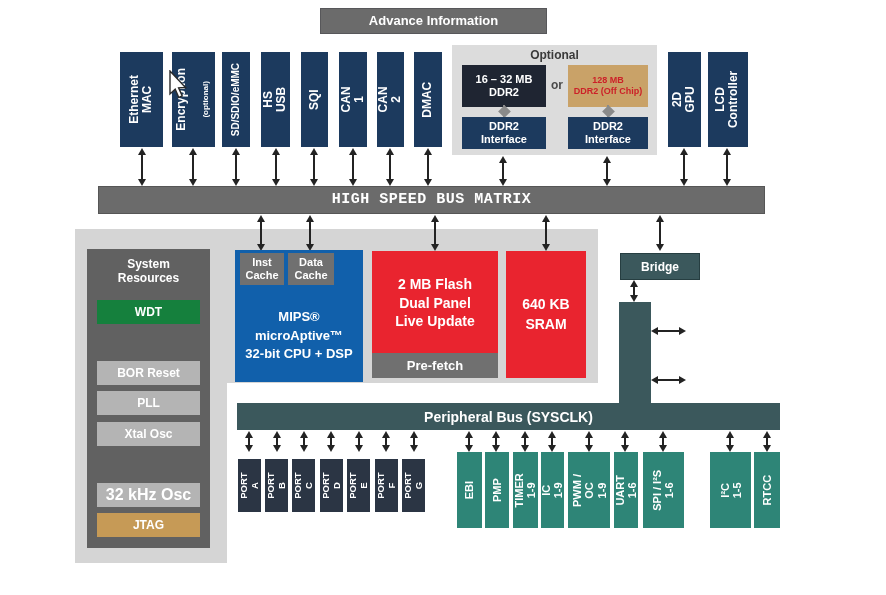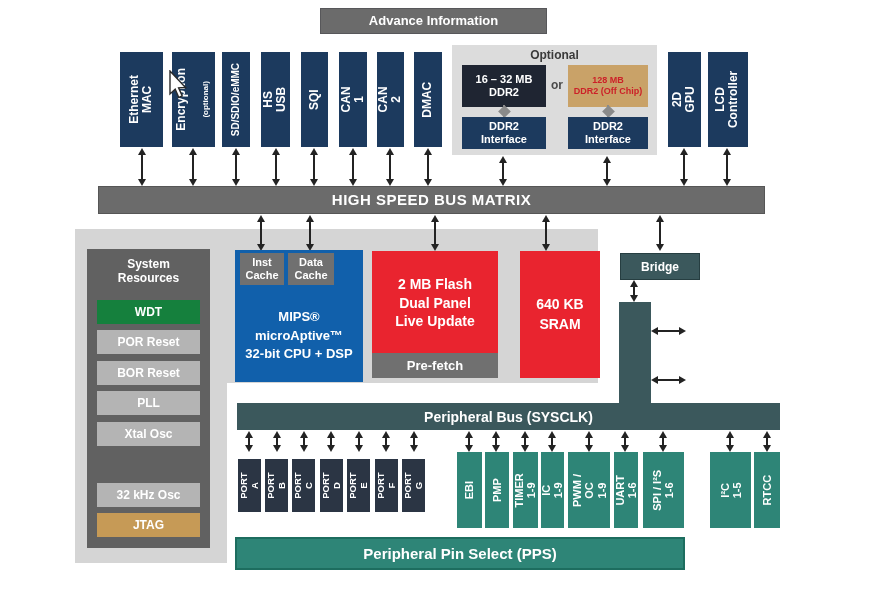--- a/index.html
+++ b/index.html
@@ -111,49 +111,46 @@
   <i class="va" style="left:275px;top:155px;height:24px;"></i>
   <i class="va" style="left:313px;top:155px;height:24px;"></i>
   <i class="va" style="left:352px;top:155px;height:24px;"></i>
   <i class="va" style="left:389px;top:155px;height:24px;"></i>
   <i class="va" style="left:427px;top:155px;height:24px;"></i>
   <i class="va" style="left:502px;top:163px;height:16px;"></i>
   <i class="va" style="left:606px;top:163px;height:16px;"></i>
   <i class="va" style="left:683px;top:155px;height:24px;"></i>
   <i class="va" style="left:726px;top:155px;height:24px;"></i>
 
-  <div class="blk" style="left:98px;top:186px;width:667px;height:28px;background:#6b6b6b;border:1px solid #565656;font-size:15px;letter-spacing:0.5px;">
+  <div class="blk" style="left:98px;top:186px;width:667px;height:28px;background:#6b6b6b;border:1px solid #565656;font-size:15px;letter-spacing:0.5px;font-family:Liberation Mono, monospace;">
     <span class="lbl">HIGH SPEED BUS MATRIX</span>
   </div>
 
   <i class="va" style="left:260px;top:222px;height:22px;"></i>
   <i class="va" style="left:309px;top:222px;height:22px;"></i>
   <i class="va" style="left:434px;top:222px;height:22px;"></i>
   <i class="va" style="left:545px;top:222px;height:22px;"></i>
   <i class="va" style="left:659px;top:222px;height:22px;"></i>
 
   <div class="abs" style="left:87px;top:249px;width:123px;height:299px;background:#616161;"></div>
   <div class="abs lbl" style="left:87px;top:257px;width:123px;text-align:center;color:#fff;font-weight:bold;font-size:12px;">System
 Resources</div>
   <div class="blk" style="left:97px;top:300px;width:103px;height:24px;background:#15803d;font-size:12px;">
     <span>WDT</span>
   </div>
-  <div class="blk" style="left:97px;top:330px;width:103px;height:24px;background:#b4b4b4;font-size:12px;">
-    <span>POR Reset</span>
-  </div>
   <div class="blk" style="left:97px;top:361px;width:103px;height:24px;background:#b4b4b4;font-size:12px;">
     <span>BOR Reset</span>
   </div>
   <div class="blk" style="left:97px;top:391px;width:103px;height:24px;background:#b4b4b4;font-size:12px;">
     <span>PLL</span>
   </div>
   <div class="blk" style="left:97px;top:422px;width:103px;height:24px;background:#b4b4b4;font-size:12px;">
     <span>Xtal Osc</span>
   </div>
-  <div class="blk" style="left:97px;top:483px;width:103px;height:24px;background:#b4b4b4;font-size:12px;">
+  <div class="blk" style="left:97px;top:483px;width:103px;height:24px;background:#b4b4b4;font-size:16px;">
     <span>32 kHz Osc</span>
   </div>
   <div class="blk" style="left:97px;top:513px;width:103px;height:24px;background:#c69a56;font-size:12px;">
     <span>JTAG</span>
   </div>
 
   <div class="abs blue" style="left:235px;top:250px;width:128px;height:132px;"></div>
   <div class="blk grayblk" style="left:240px;top:253px;width:44px;height:32px;font-size:11px;">
     <span class="lbl">Inst
 Cache</span>
@@ -171,21 +168,21 @@
   <div class="abs red" style="left:372px;top:251px;width:126px;height:127px;"></div>
   <div class="blk" style="left:372px;top:253px;width:126px;height:100px;font-size:14px;">
     <span class="lbl" style="line-height:1.35;">2 MB Flash
 Dual Panel
 Live Update</span>
   </div>
   <div class="blk grayblk" style="left:372px;top:353px;width:126px;height:25px;font-size:13px;">
     <span>Pre-fetch</span>
   </div>
 
-  <div class="blk red" style="left:506px;top:251px;width:80px;height:127px;font-size:14px;margin-left:14px;">
+  <div class="blk red" style="left:506px;top:251px;width:80px;height:127px;font-size:14px;">
     <span class="lbl" style="line-height:1.4;">640 KB
 SRAM</span>
   </div>
 
   <div class="blk tealdark" style="left:620px;top:253px;width:80px;height:27px;border:1px solid #263e41;font-size:12px;">
     <span>Bridge</span>
   </div>
   <i class="va" style="left:633px;top:287px;height:8px;"></i>
   <div class="abs tealdark" style="left:619px;top:302px;width:32px;height:106px;"></div>
   <i class="ha" style="left:658px;top:330px;width:21px;"></i>
@@ -258,21 +255,18 @@
 1-6</span>
   </div>
   <div class="blk tealg" style="left:710px;top:452px;width:41px;height:76px;font-size:11px;">
     <span class="vtext">I²C
 1-5</span>
   </div>
   <div class="blk tealg" style="left:754px;top:452px;width:26px;height:76px;font-size:11px;">
     <span class="vtext">RTCC</span>
   </div>
 
-  <div class="blk" style="left:235px;top:537px;width:450px;height:33px;background:#2e8577;border:2px solid #1d6d5f;font-size:15px;">
-    <span>Peripheral Pin Select (PPS)</span>
-  </div>
 
   <svg class="abs" style="left:168px;top:70px;" width="22" height="30" viewBox="0 0 22 30">
     <polygon points="2,1 2,24 7.2,19.2 10.8,27.5 14.2,25.9 10.6,17.8 17.5,17.5" fill="#ffffff" stroke="#2a2a2a" stroke-width="1.4"></polygon>
   </svg>
 
 </div>
 
 </body></html>

